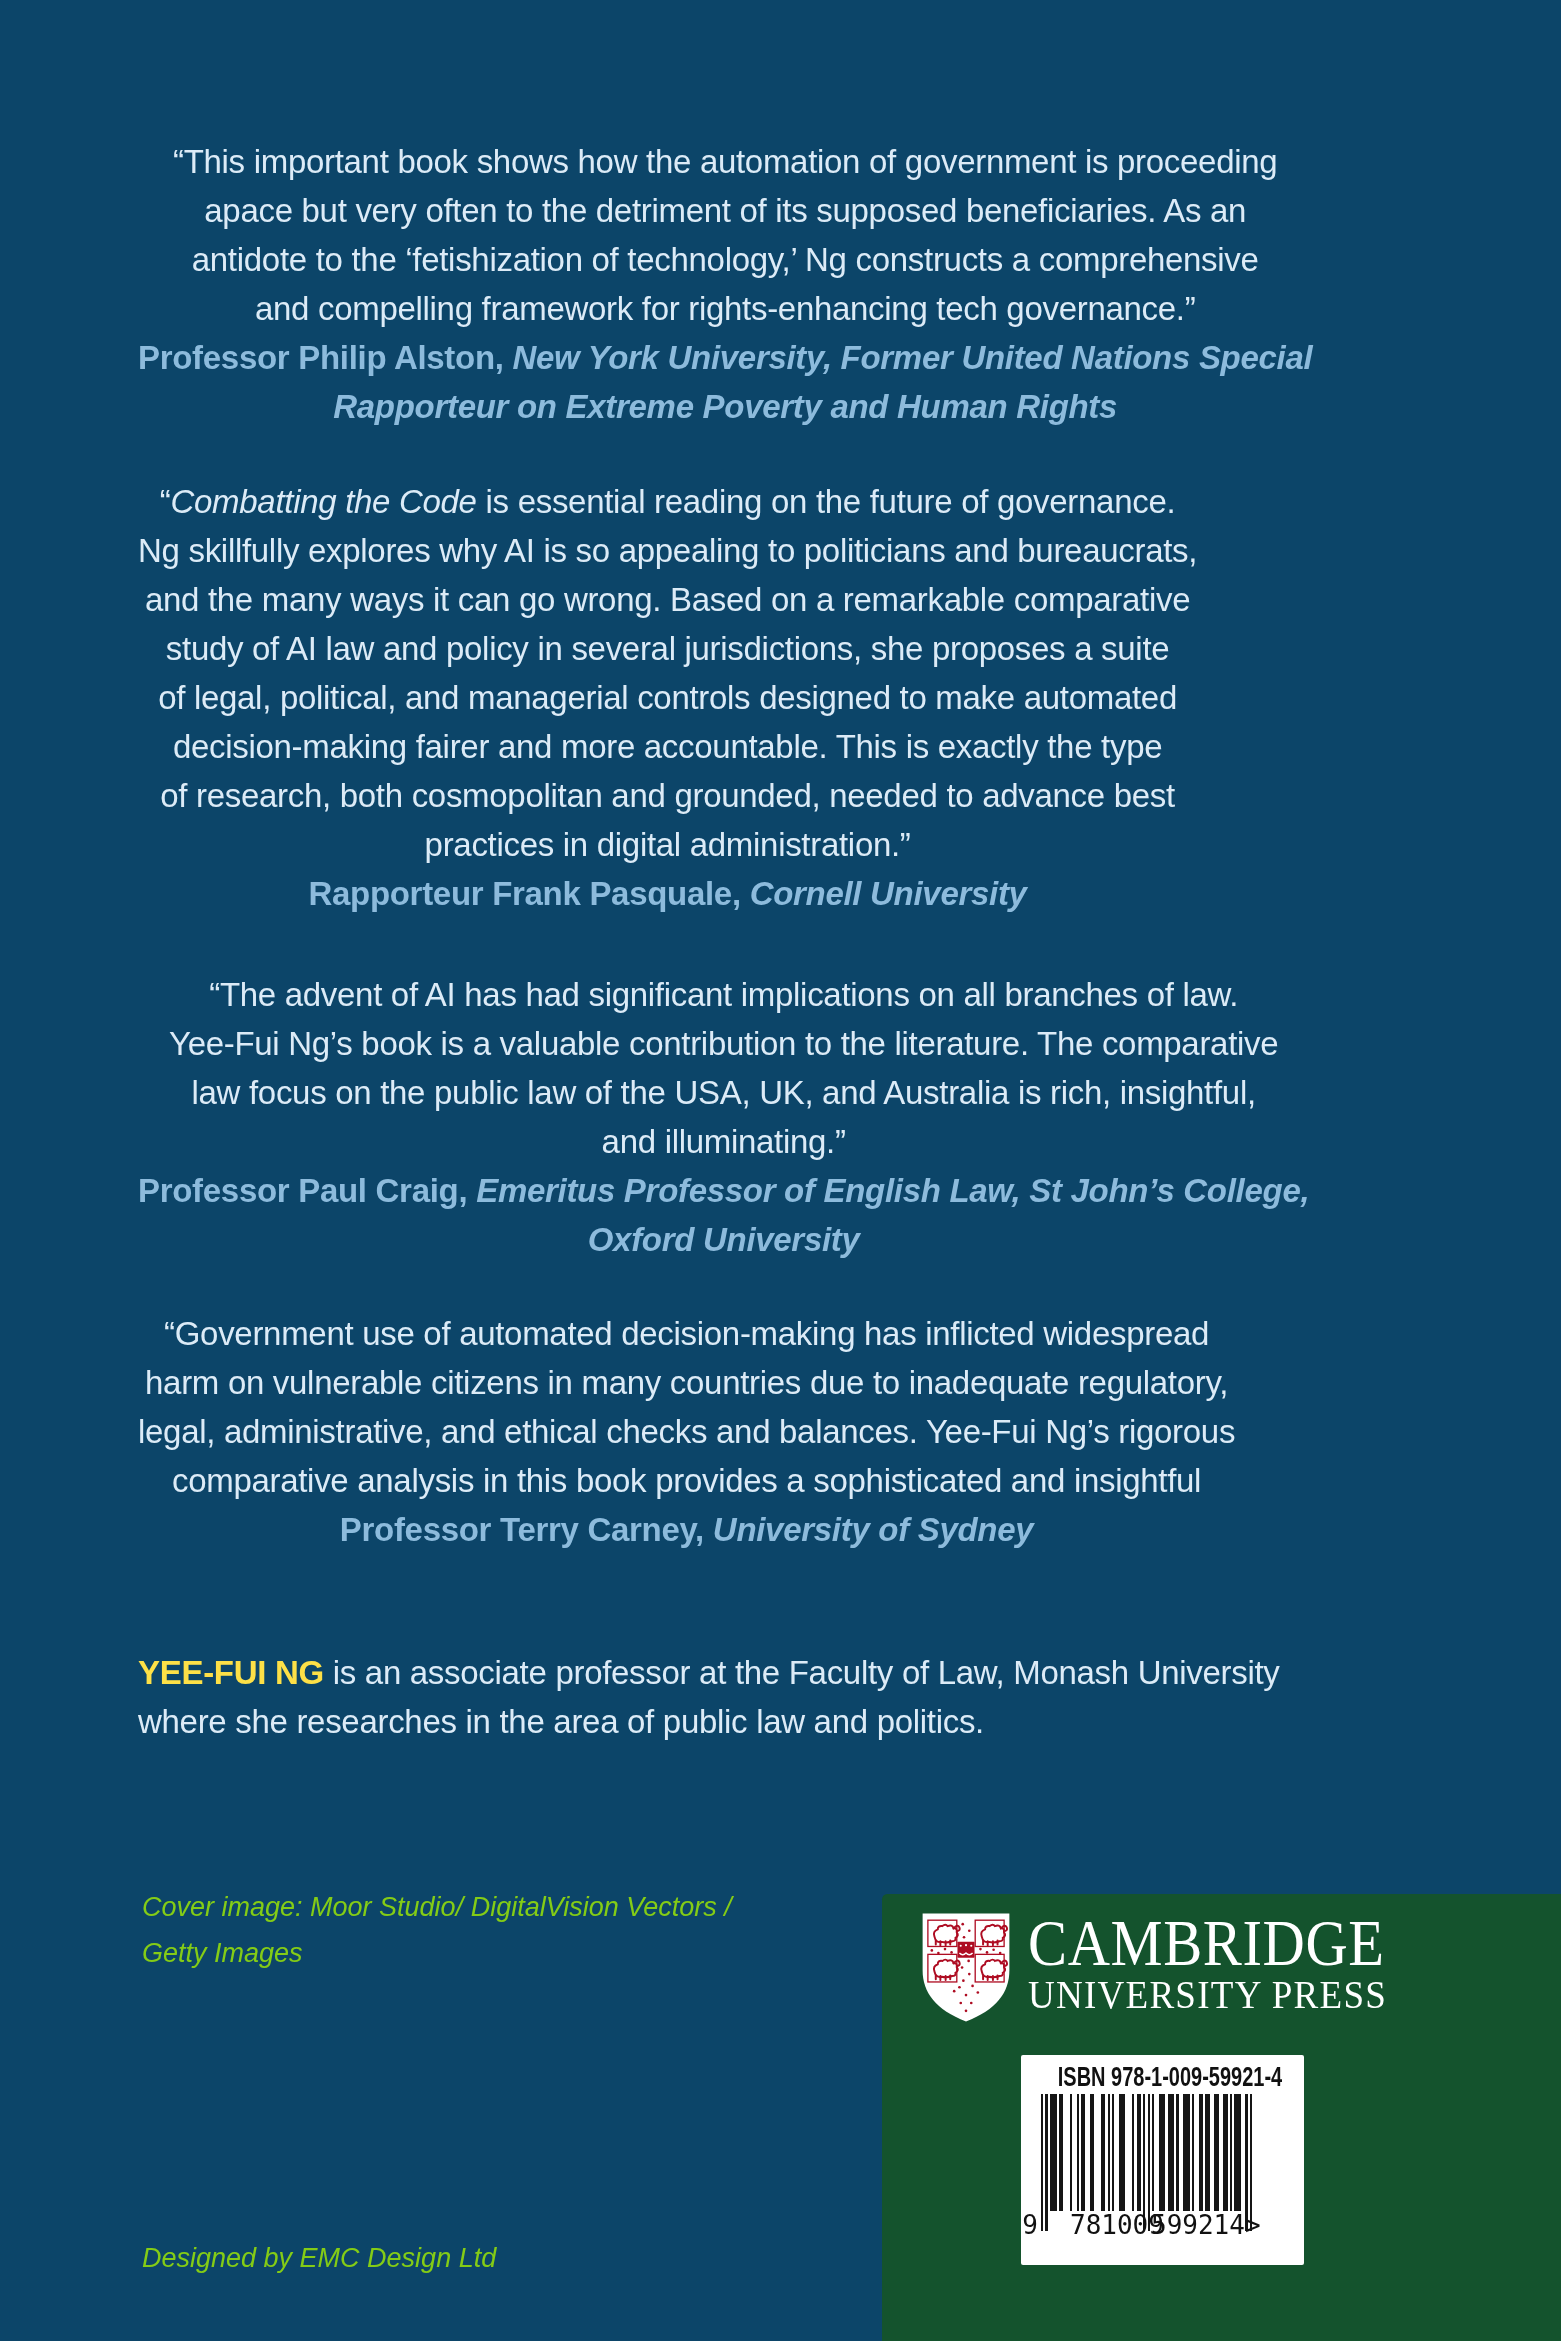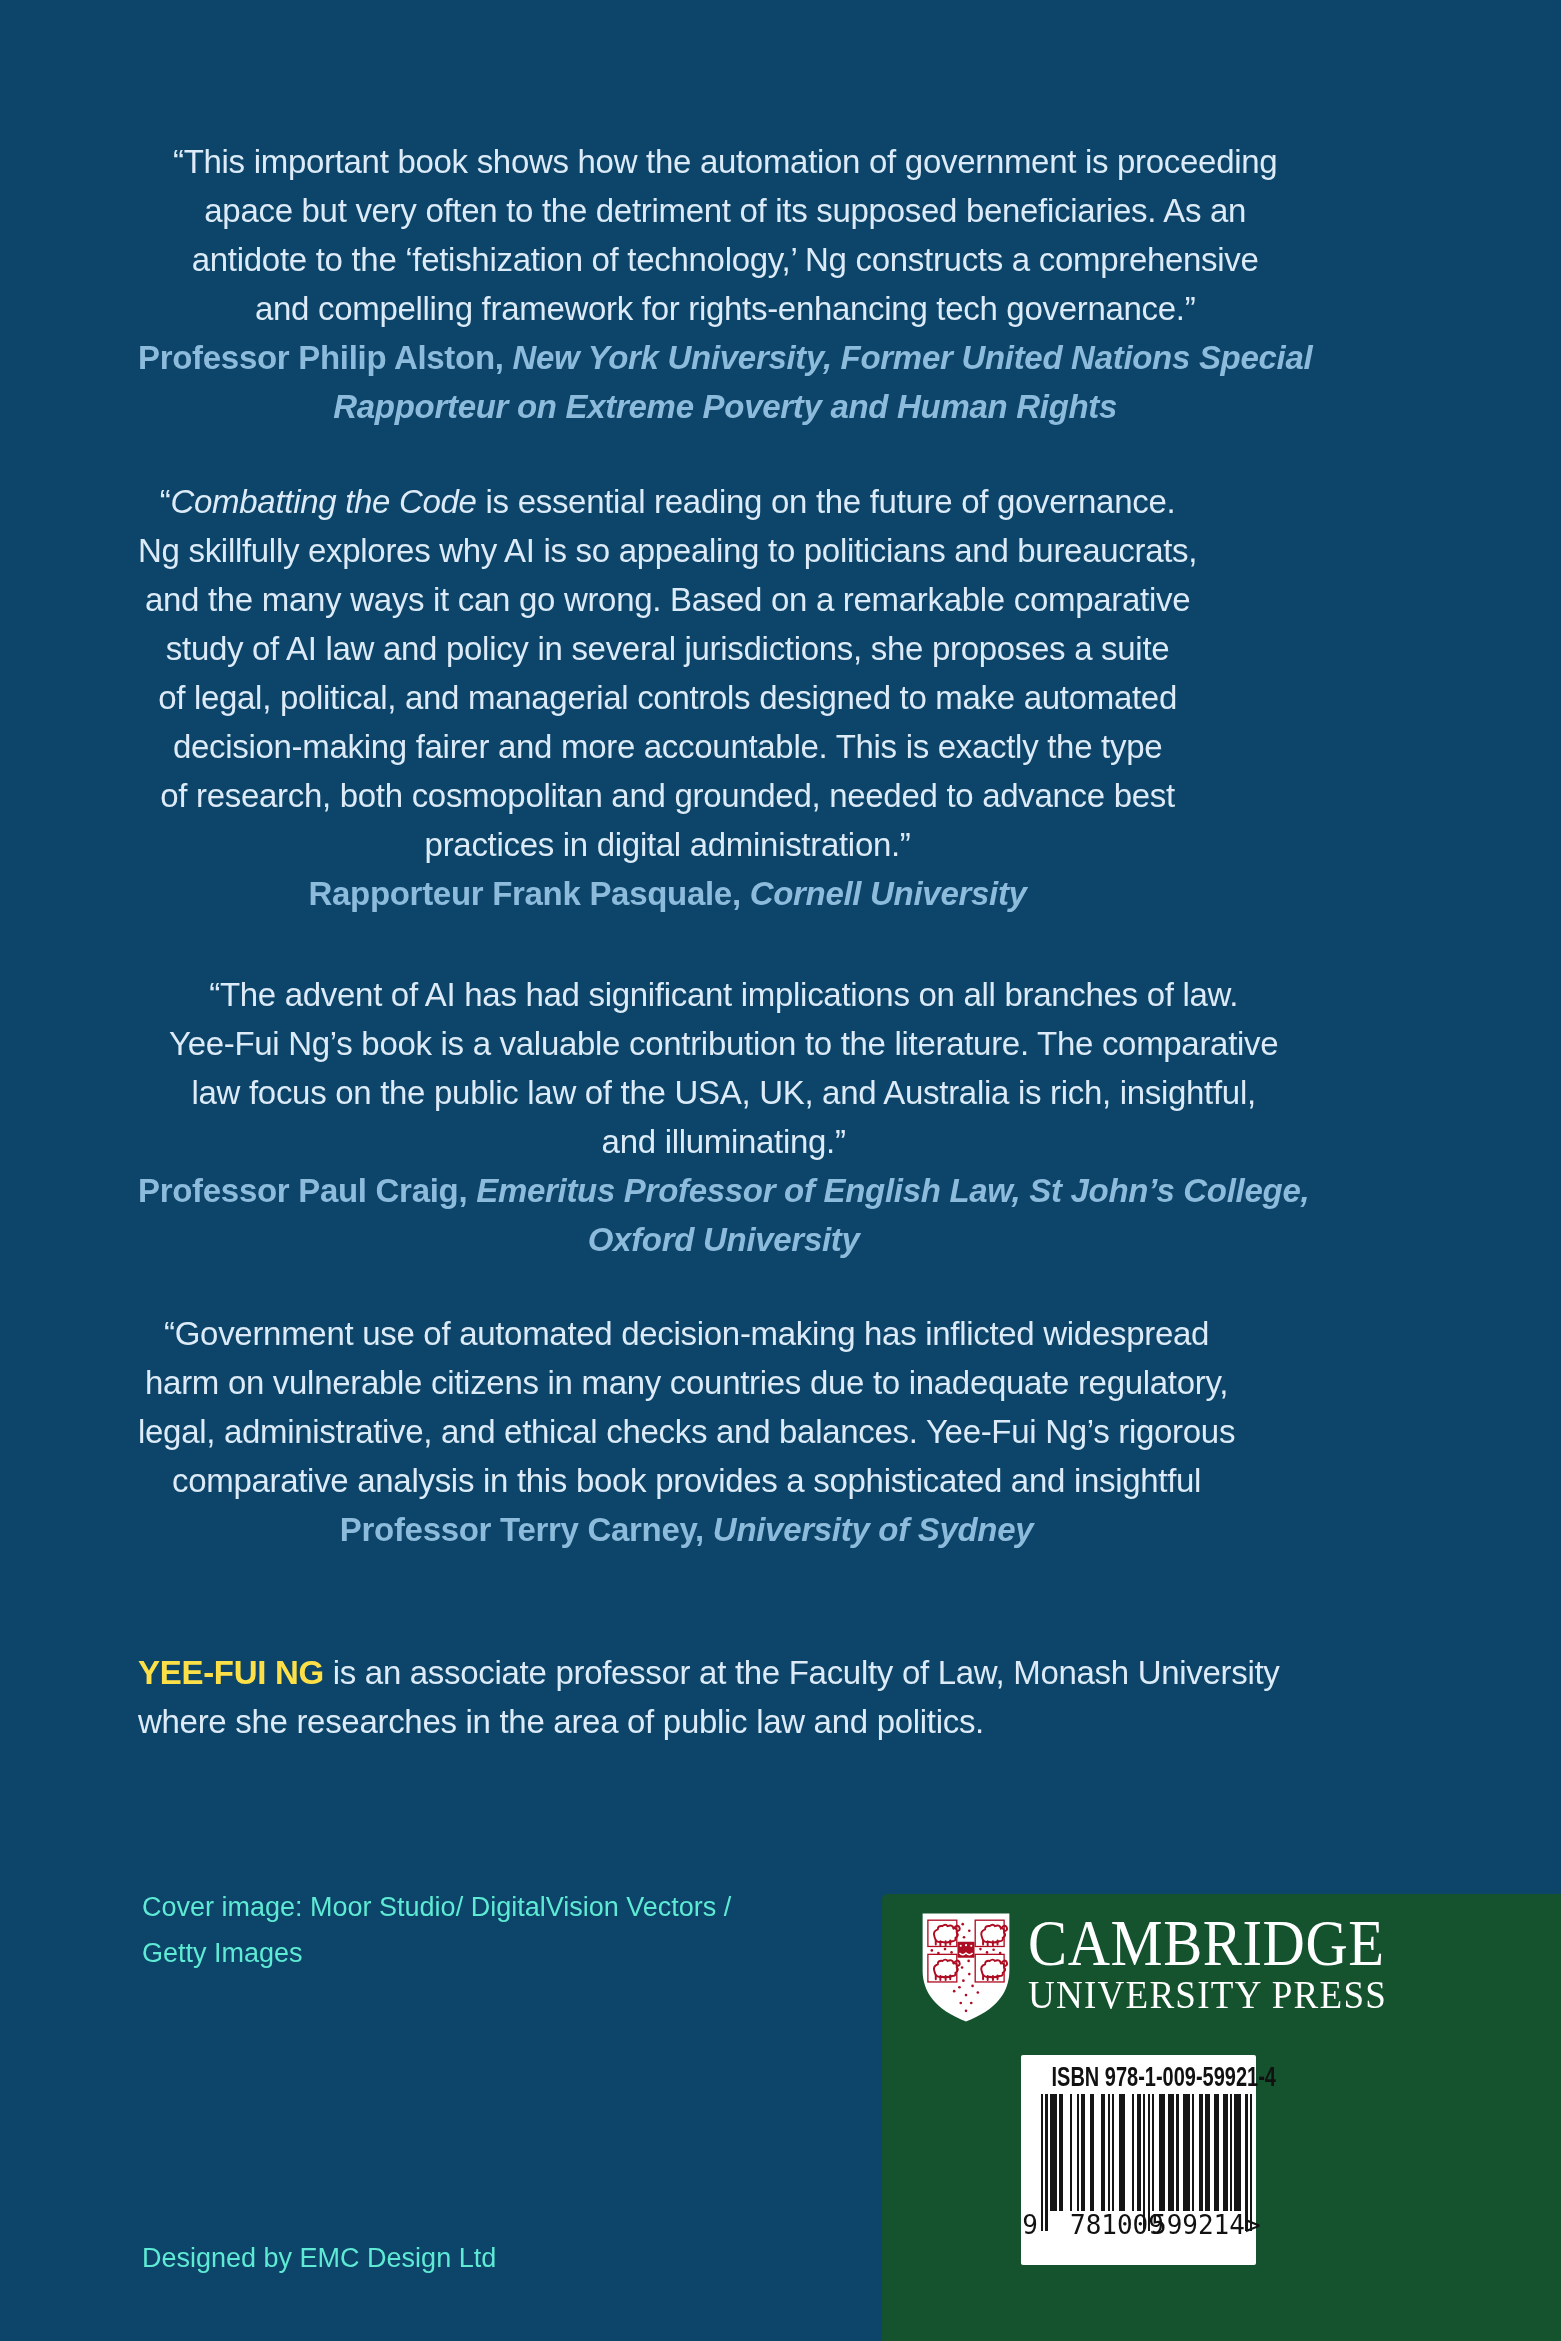--- a/index.html
+++ b/index.html
@@ -6,31 +6,31 @@
   .page{position:relative;width:1562px;height:2342px;background:#0c4569;overflow:hidden;
         font-family:"Liberation Sans",sans-serif;}
   .quote{position:absolute;left:138px;color:#dcebf7;font-size:33px;line-height:49px;
          letter-spacing:-0.3px;white-space:nowrap;text-align:center;}
   .qline{height:49px;}
   .it{font-style:italic;}
   .attr{color:#8dbbdc;font-weight:bold;height:49px;}
   .bio{position:absolute;left:138px;color:#dcebf7;font-size:33px;line-height:49px;
        letter-spacing:-0.3px;white-space:nowrap;}
   .bio .strong{font-weight:bold;color:#fde047;}
-  .credit{position:absolute;left:142px;color:#5eead4;font-size:27px;line-height:46px;white-space:nowrap;}
+  .credit{position:absolute;left:142px;color:#84cc16;font-size:27px;line-height:46px;white-space:nowrap;font-style:italic;}
   .redbox{position:absolute;left:882px;top:1894px;width:680px;height:448px;background:#14532d;
           border-top-left-radius:5.2px;}
   .shield{position:absolute;left:38px;top:18px;width:92px;height:111px;}
   .cup-name{position:absolute;left:146px;top:17px;color:#ffffff;font-family:"Liberation Serif",serif;
             font-size:65px;line-height:65px;letter-spacing:0.7px;transform:scaleX(.9);
             transform-origin:left top;white-space:nowrap;}
   .cup-sub{position:absolute;left:146px;top:81px;color:#ffffff;font-family:"Liberation Serif",serif;
            font-size:39px;line-height:39px;letter-spacing:1.3px;transform:scaleX(.95);
            transform-origin:left top;white-space:nowrap;}
-  .isbnbox{position:absolute;left:139px;top:161px;width:235px;height:210px;background:#ffffff;
+  .isbnbox{position:absolute;left:139px;top:161px;width:283px;height:210px;background:#ffffff;
            border-radius:2px;}
   .isbn-label{position:absolute;top:6.5px;width:100%;text-align:center;color:#111111;
               font-size:27px;font-weight:bold;white-space:nowrap;transform:scaleX(.74);
               transform-origin:center top;}
   .bc-svg{position:absolute;left:19.5px;top:39px;width:211px;height:137px;}
   .bc-digits span{position:absolute;top:155px;color:#111111;font-family:"DejaVu Sans Mono",monospace;
                   font-size:26px;}
   .bc-d1{left:1.3px;}
   .bc-g1{left:29px;margin-left:20px;}
   .bc-g2{left:130px;}

